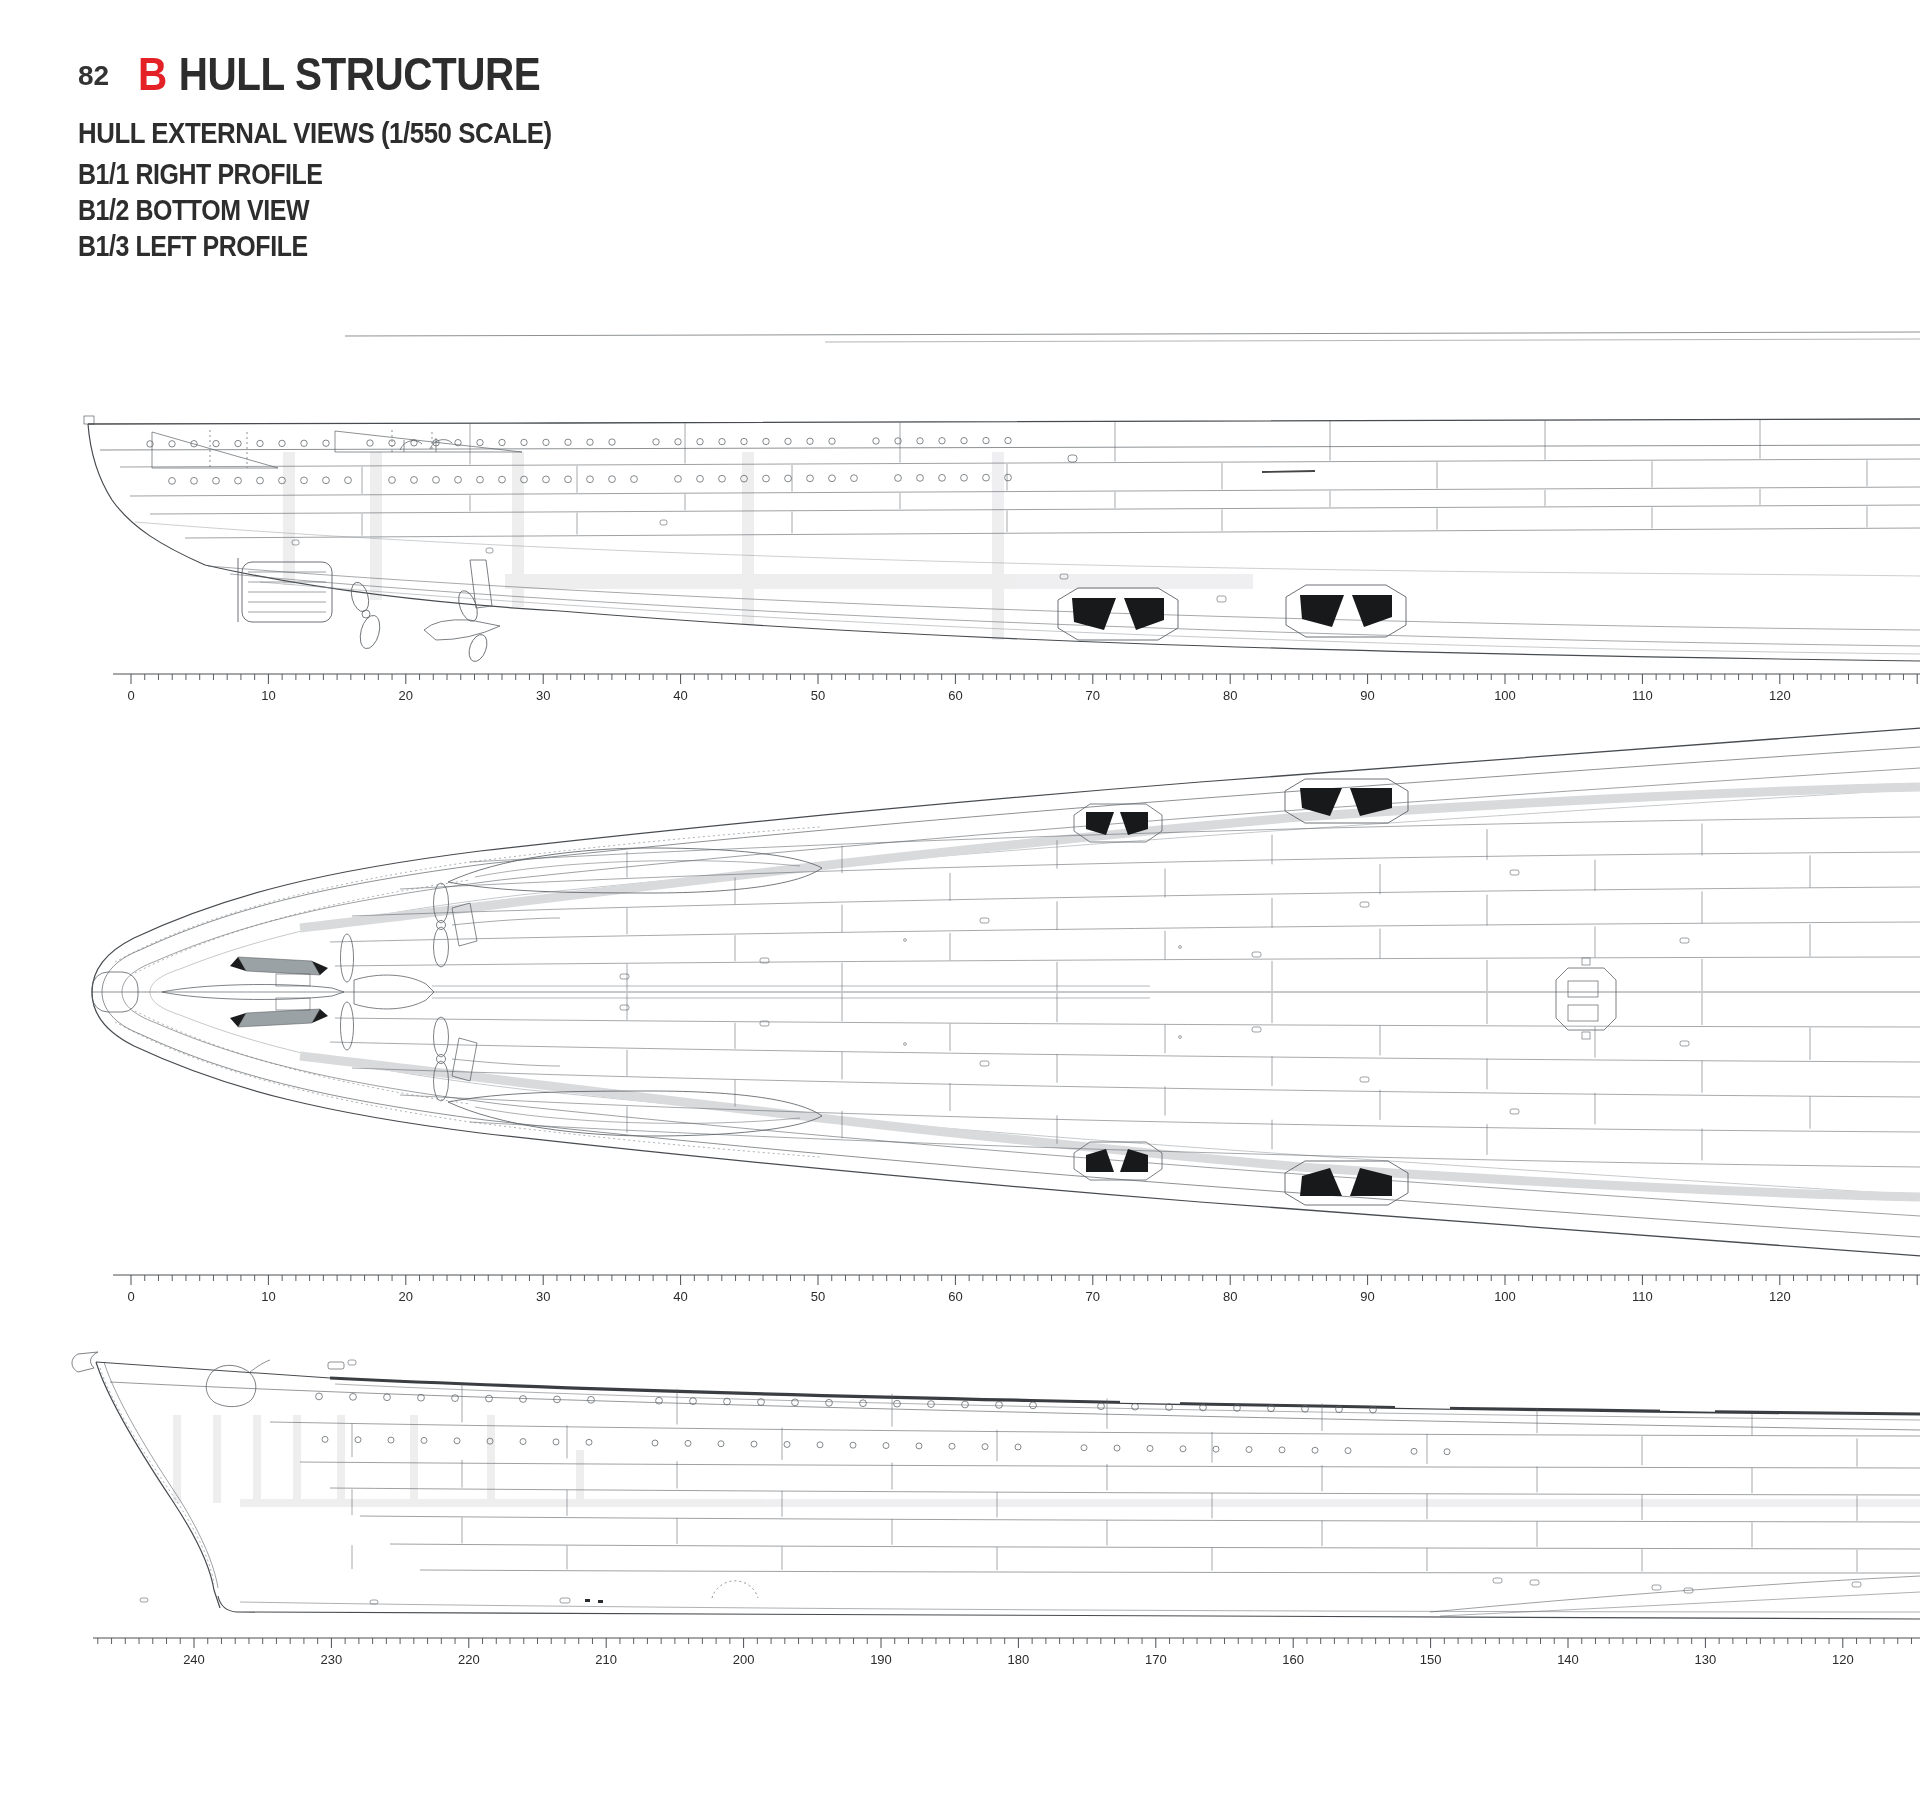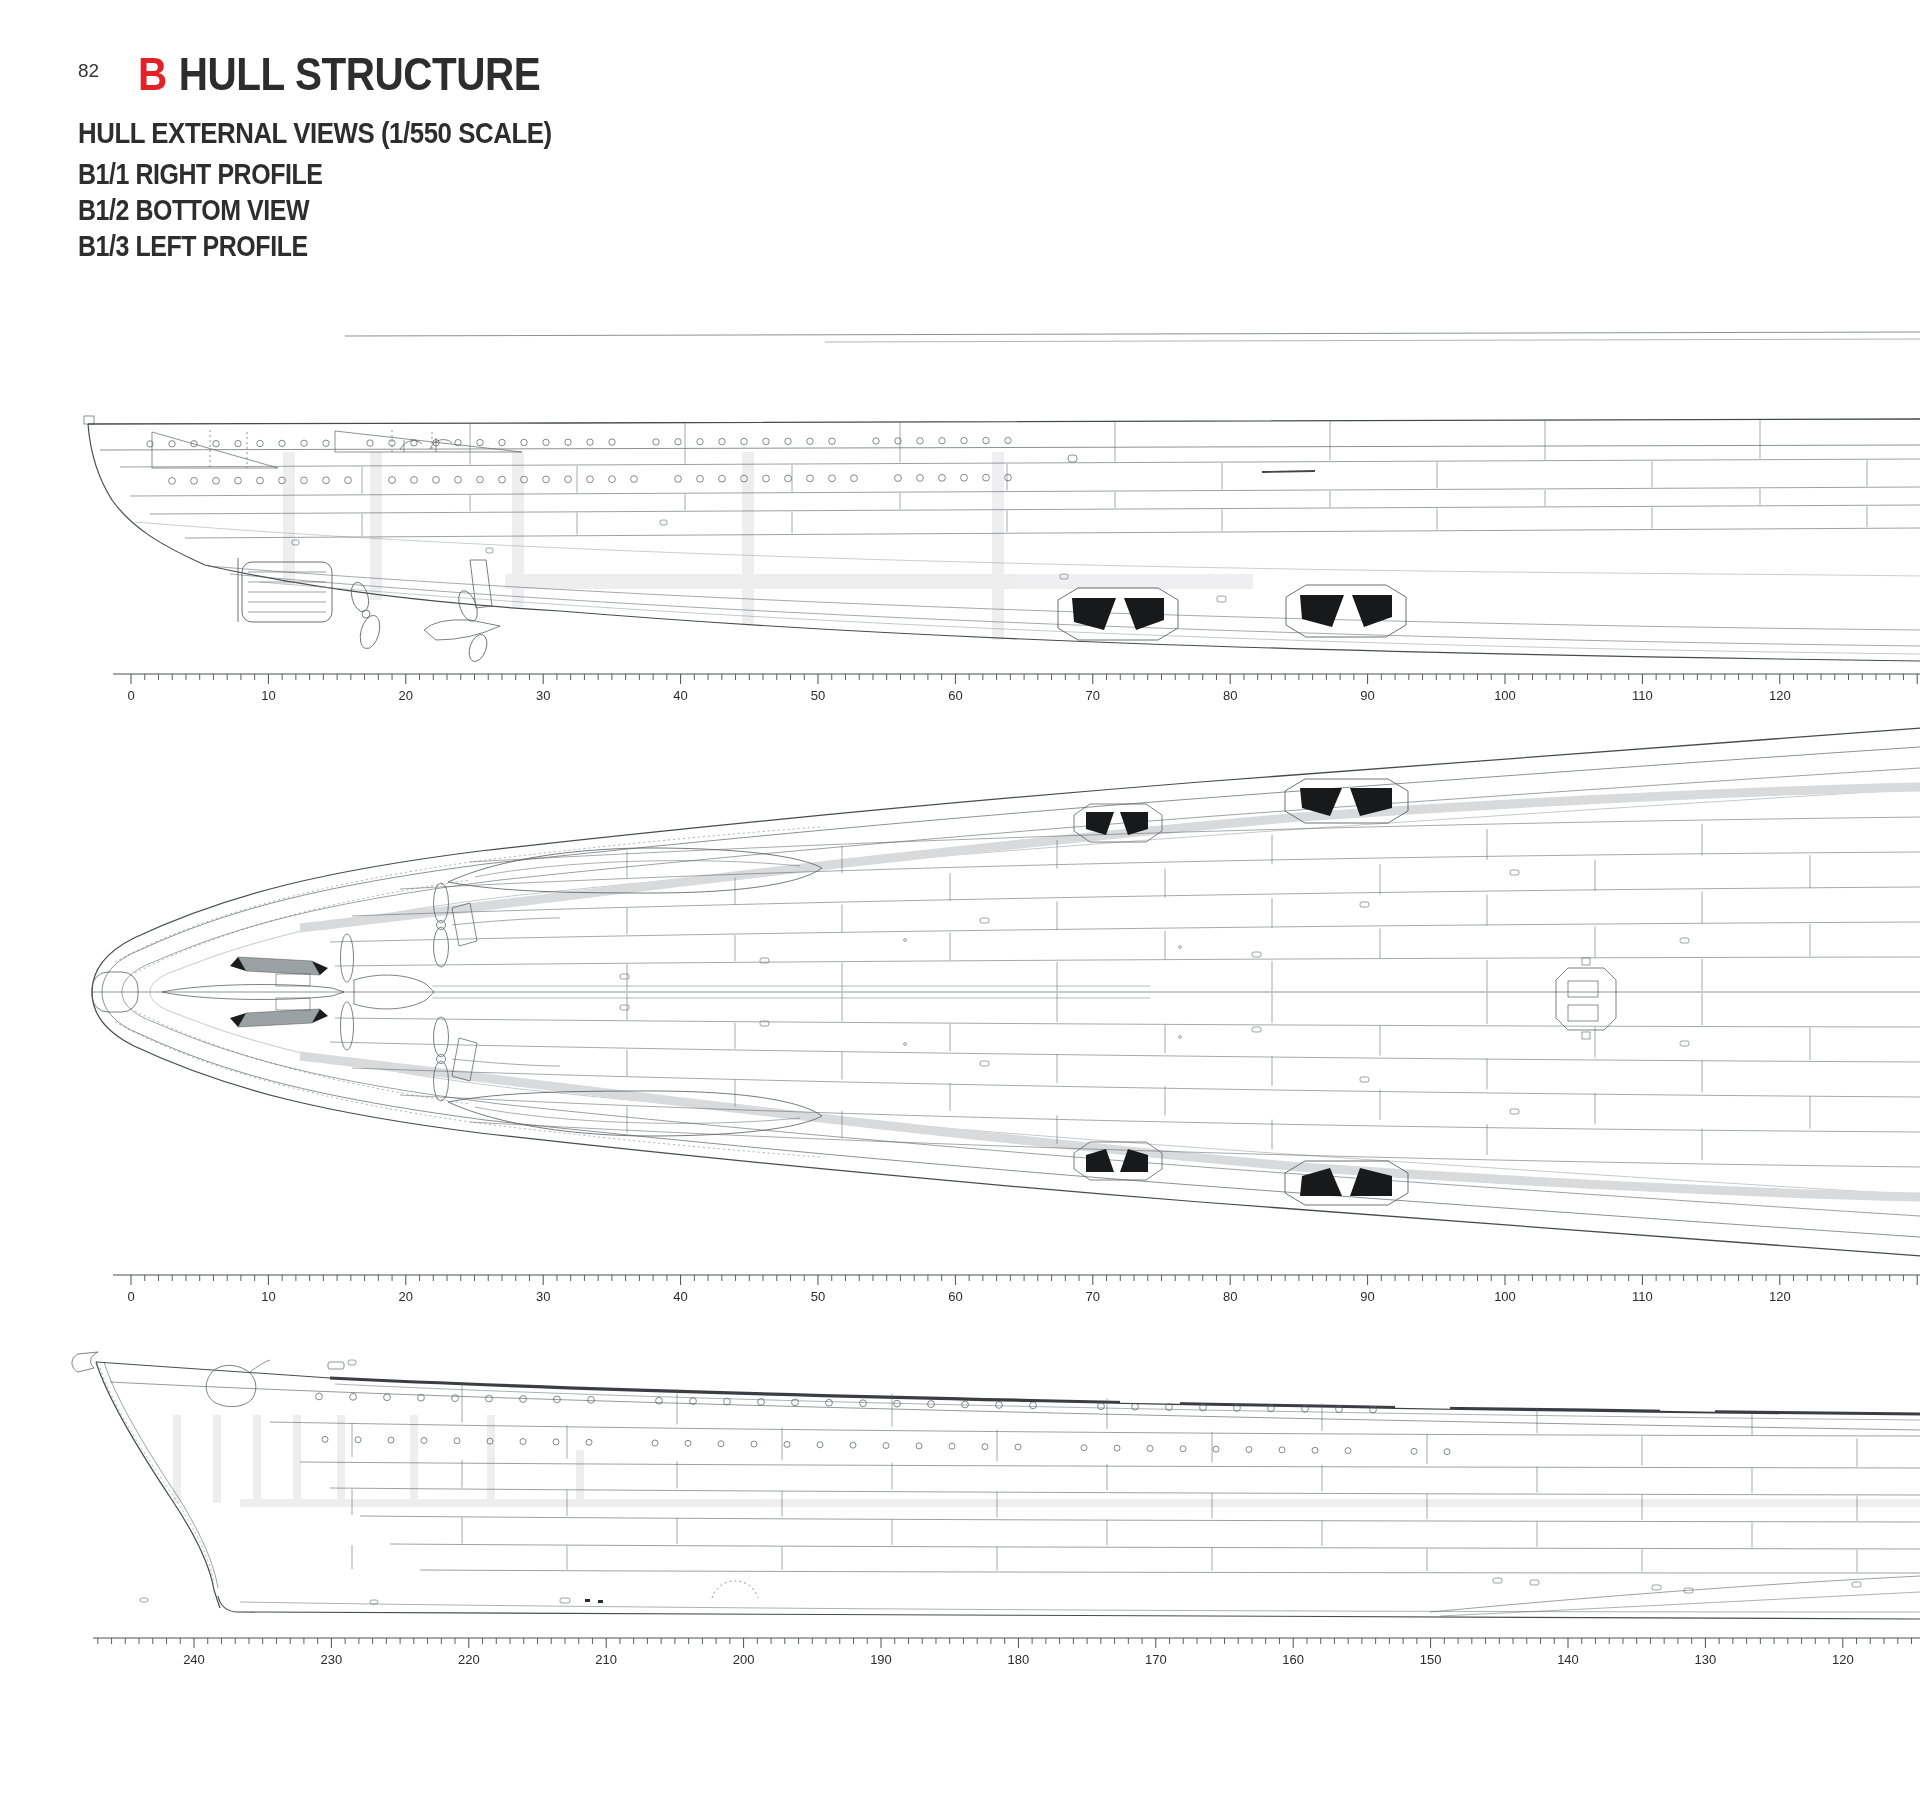--- a/index.html
+++ b/index.html
@@ -1,21 +1,21 @@
 <!DOCTYPE html>
 <html><head>
 <meta charset="utf-8">
 <style>
   html,body{margin:0;padding:0;background:#ffffff;}
   body{width:1920px;height:1814px;position:relative;overflow:hidden;
        font-family:"Liberation Sans",sans-serif;color:#2d2d2d;}
   .abs{position:absolute;}
   .cond{font-weight:700;transform:scaleX(.86);transform-origin:0 0;
         letter-spacing:-.5px;white-space:nowrap;color:#2d2d2d;}
-  #page-number{left:78px;top:60px;font-size:19px;font-weight:400;color:#333;}
+  #page-number{left:78px;top:60px;font-size:28px;font-weight:700;color:#333;}
   #main-title{left:138px;top:46px;font-size:47px;}
   #main-title .letter{margin-right:14px;}
   #subtitle{left:78px;top:116px;font-size:30px;}
   .view-line{left:78px;font-size:29px;}
   #view-1{top:158px;} #view-2{top:194px;} #view-3{top:230px;}
   svg{position:absolute;left:0;top:0;}
   text.rl{font-family:"Liberation Sans",sans-serif;font-size:13px;fill:#2b2b2b;}
 </style>
 </head>
 <body>

